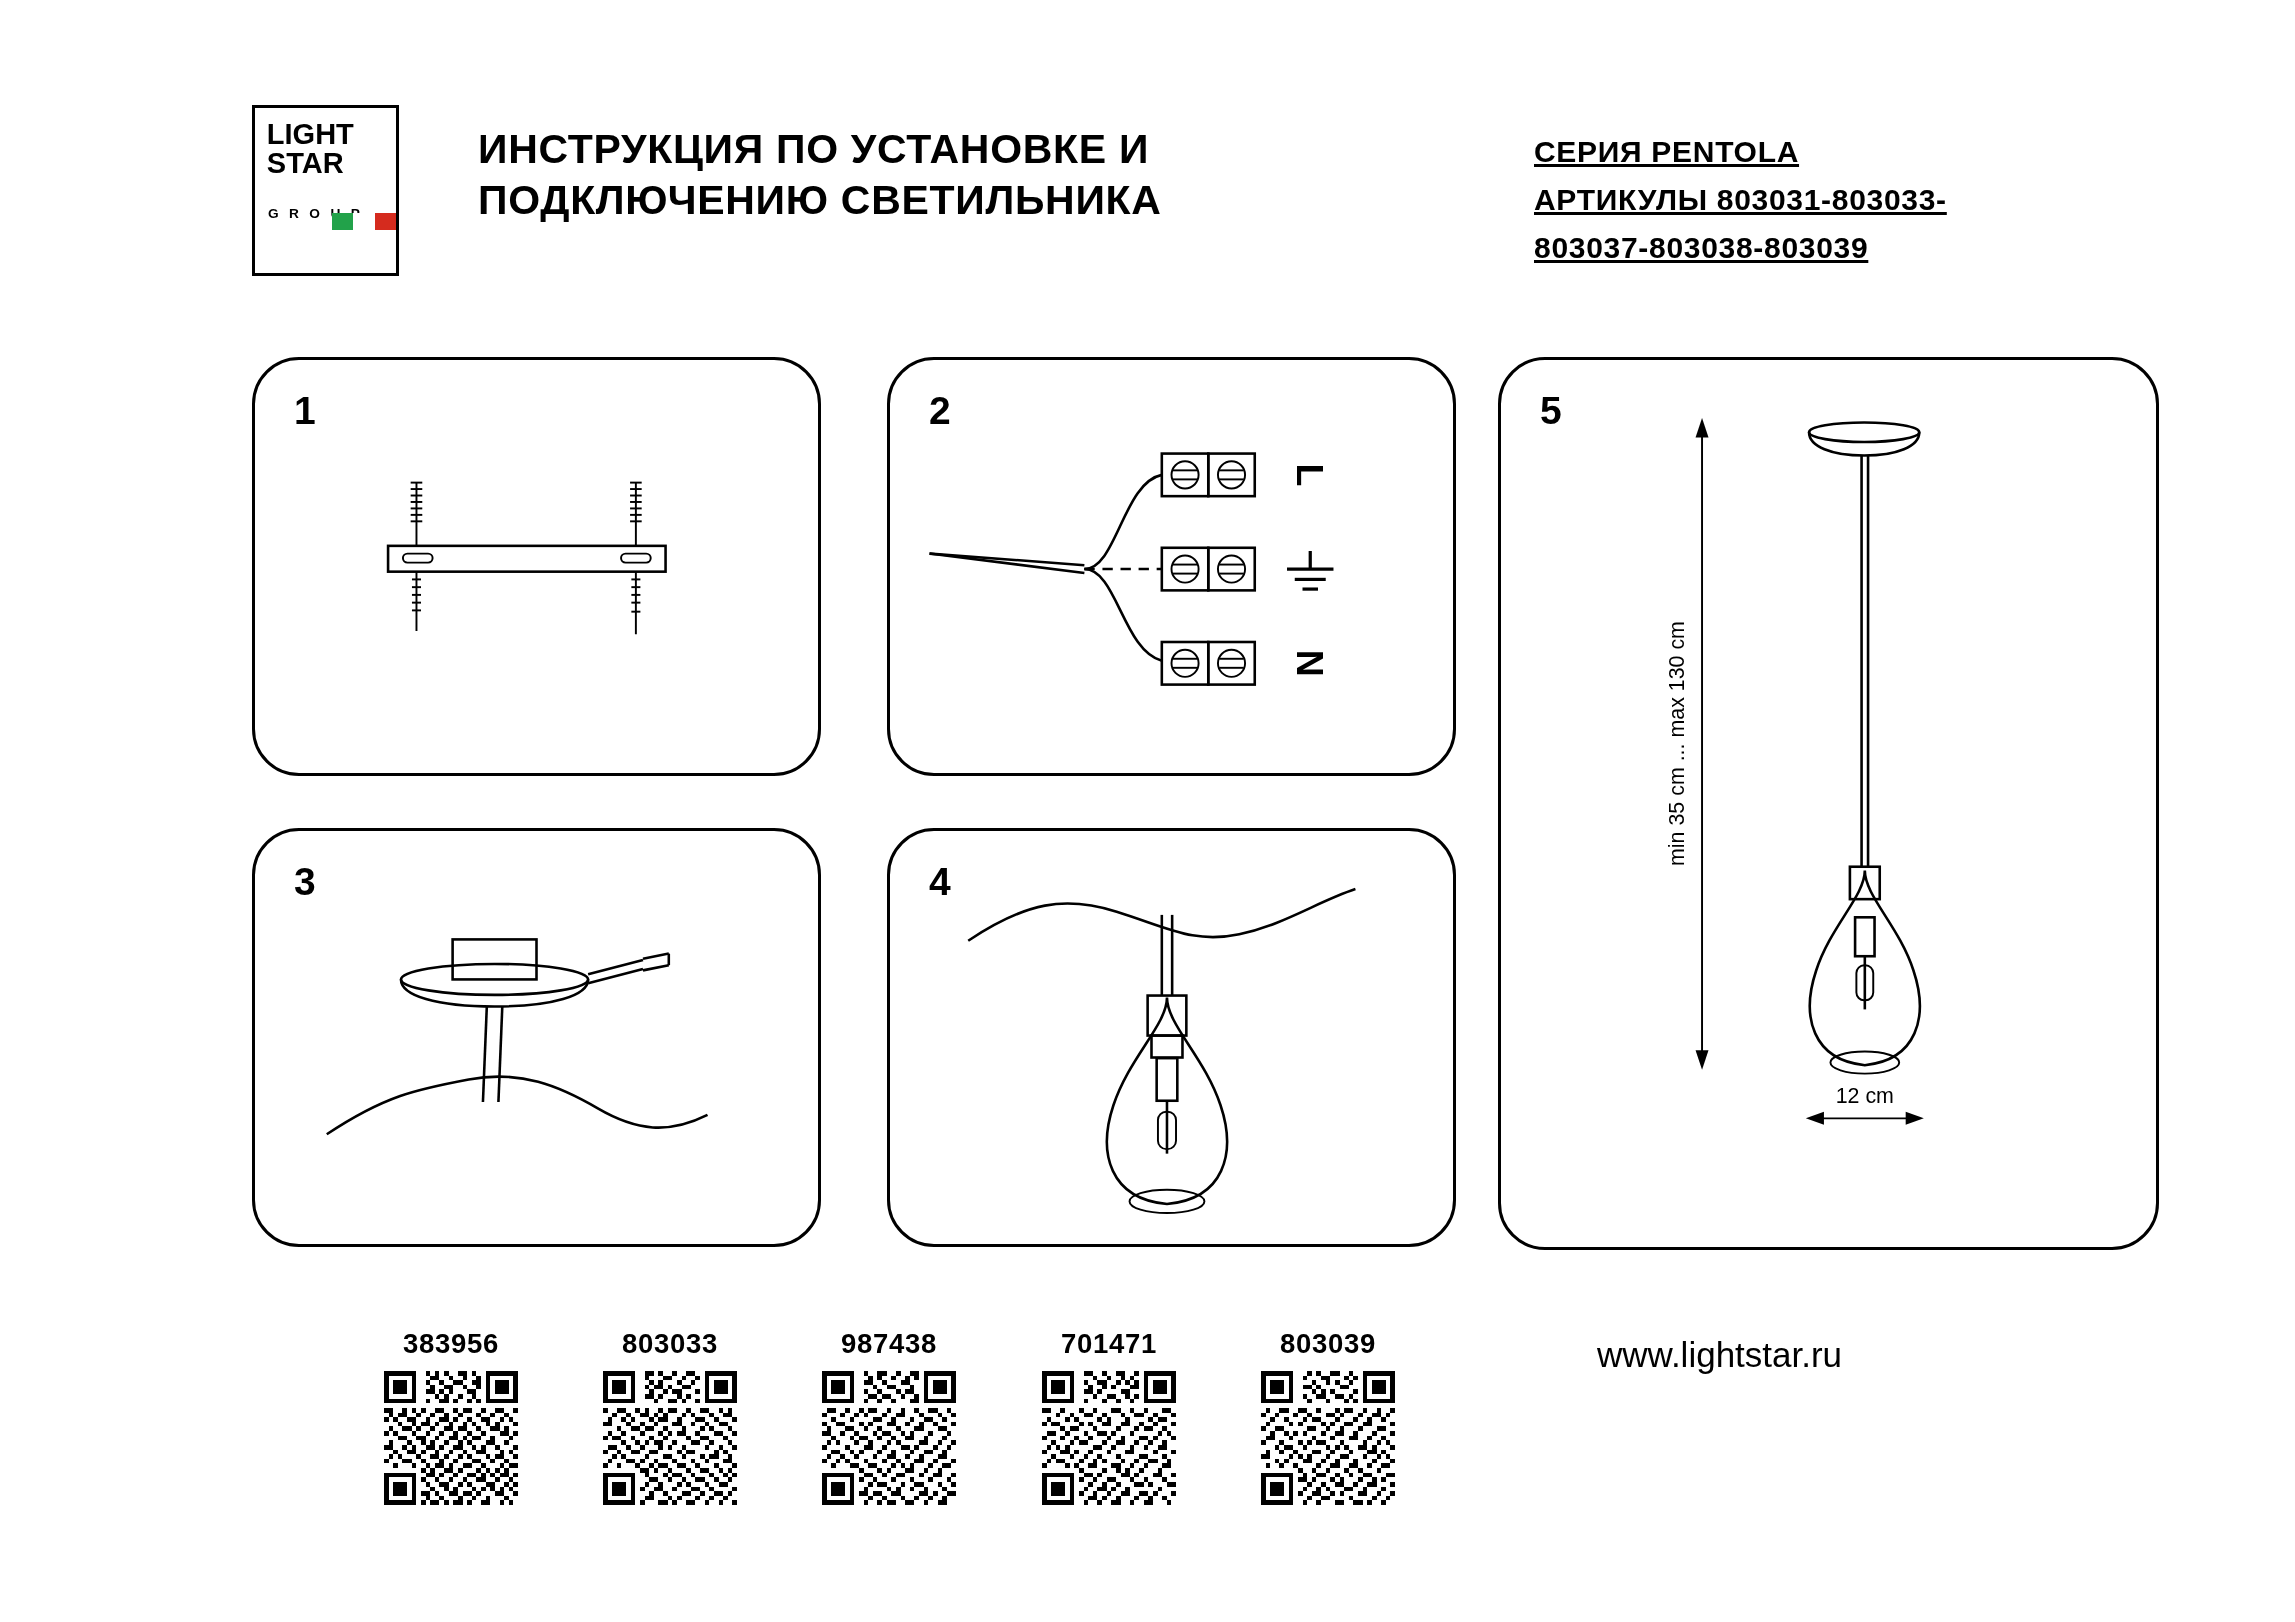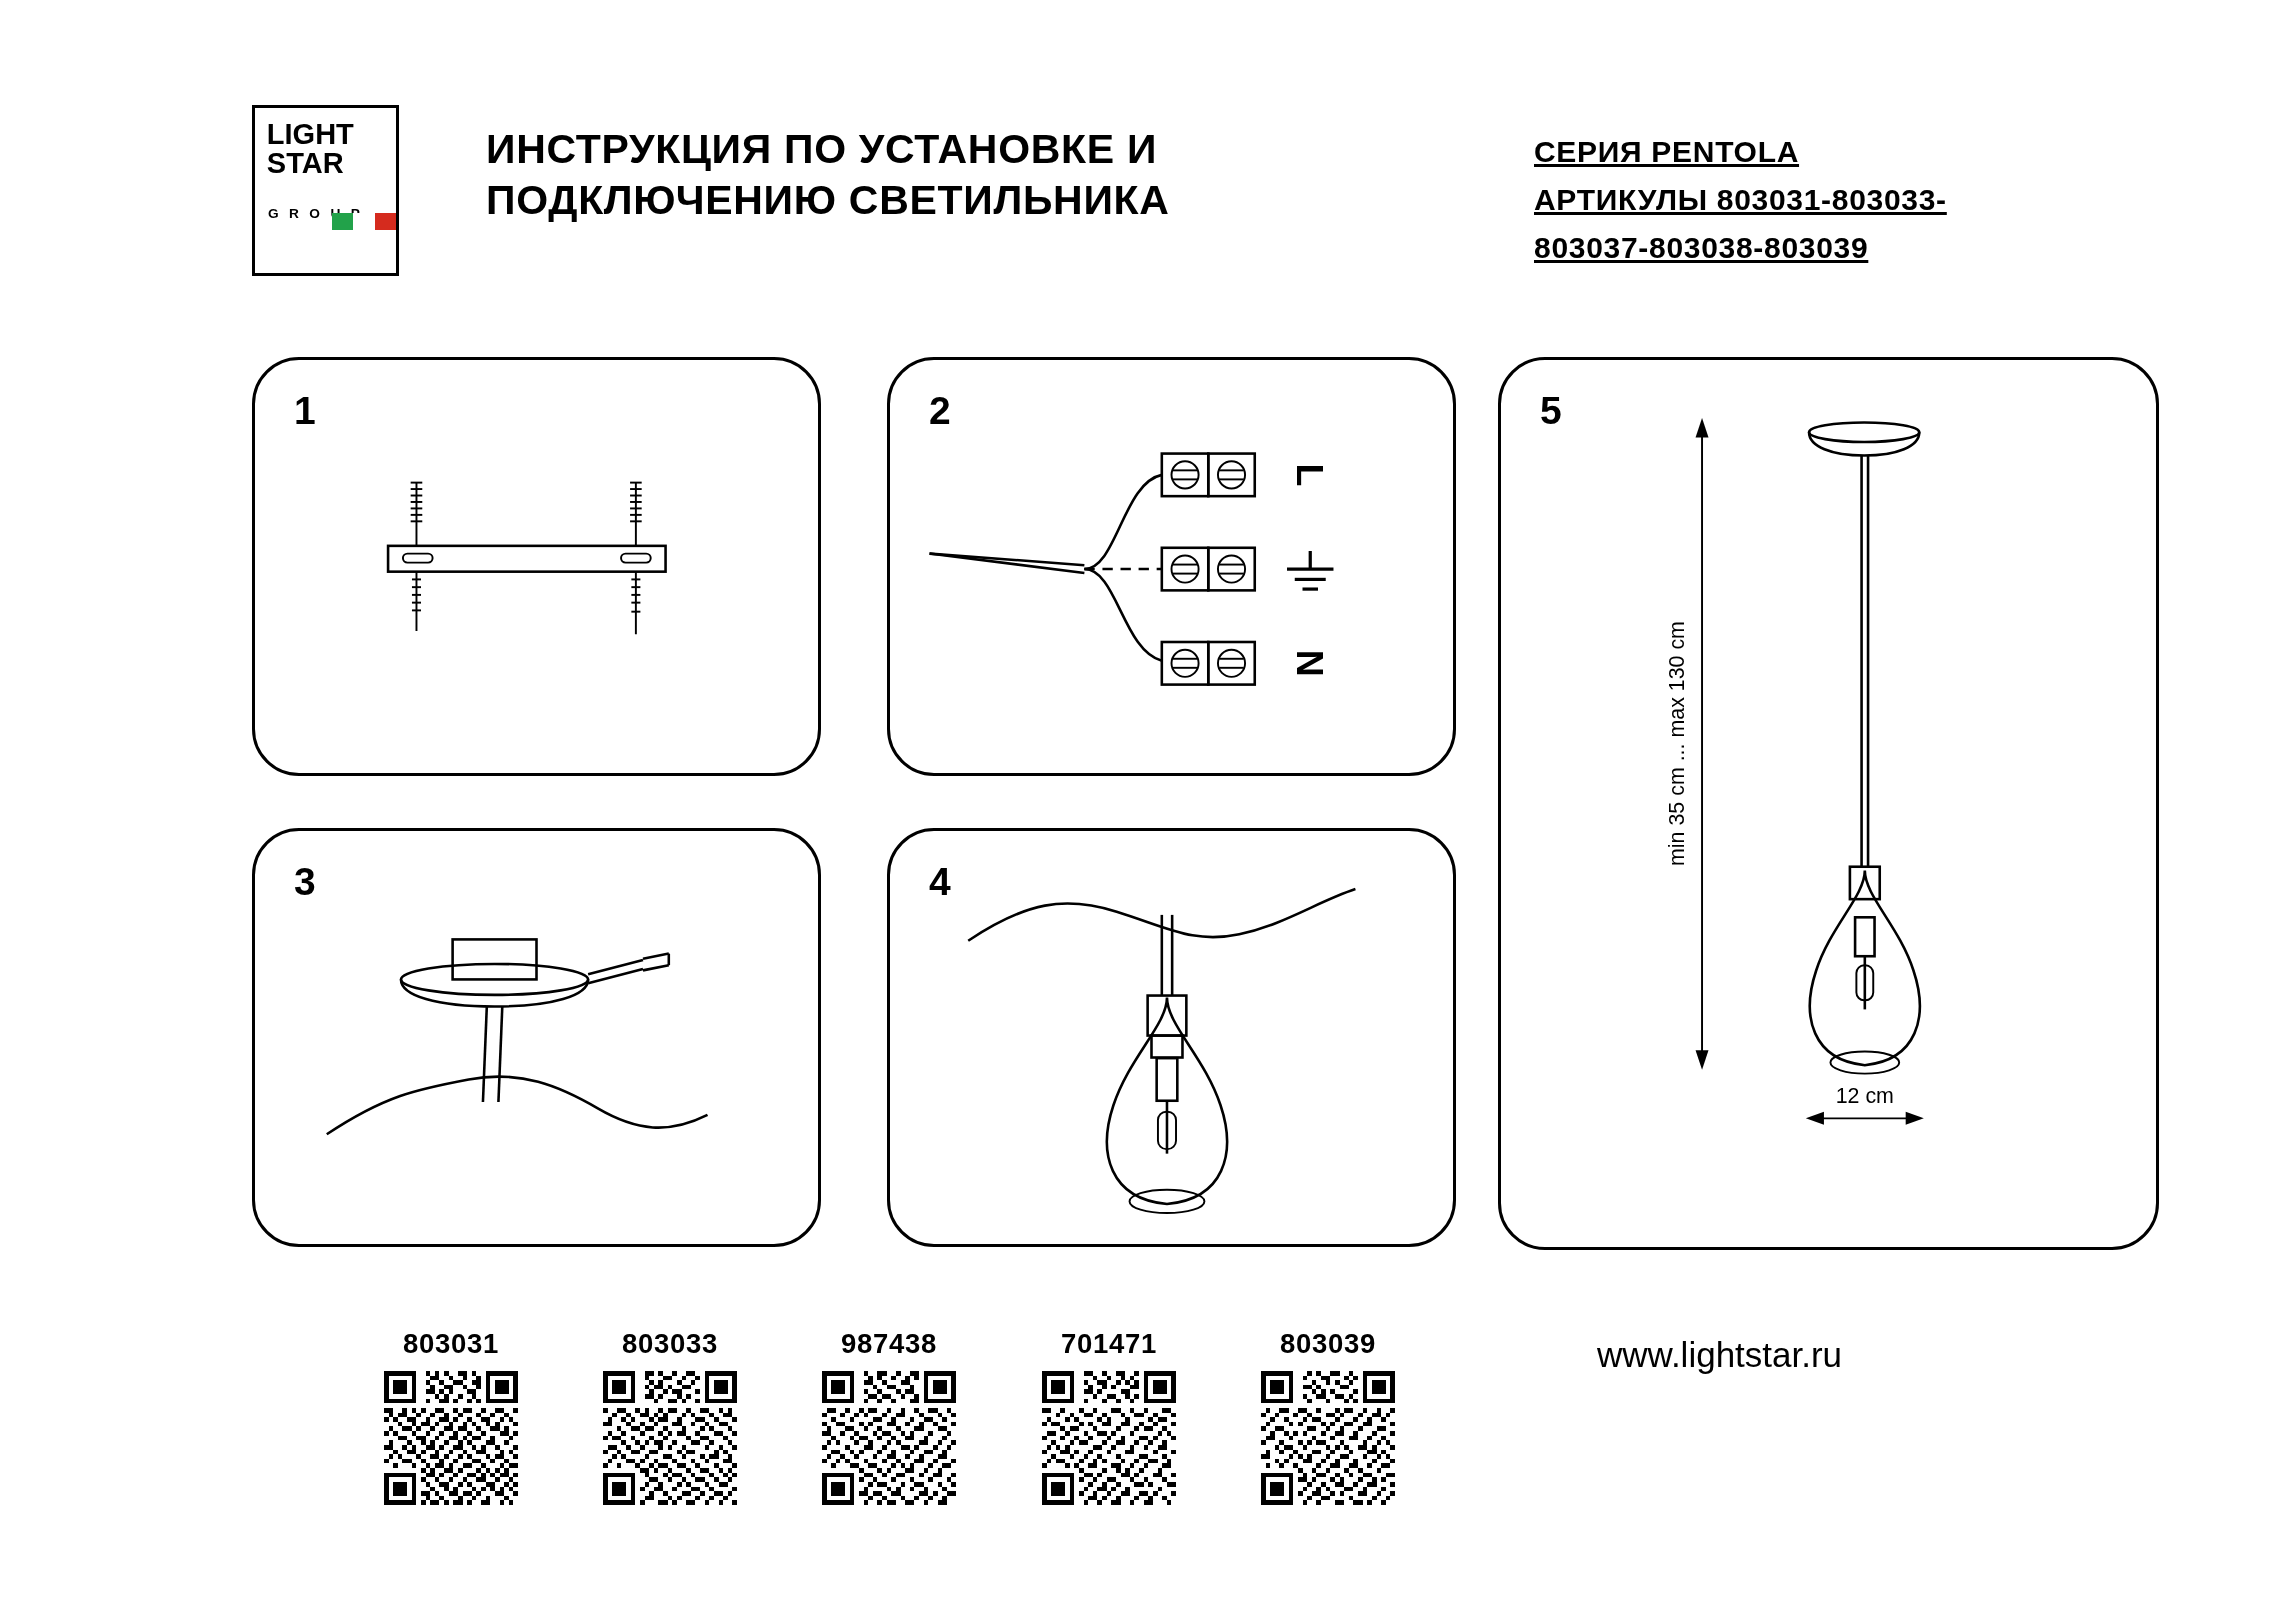--- a/index.html
+++ b/index.html
@@ -64,21 +64,20 @@
 
   .main-title {
     position: absolute;
     left: 478px;
     top: 124px;
     width: 818px;
     font-size: 41px;
     font-weight: bold;
     line-height: 51px;
     letter-spacing: 0.7px;
-    margin-left: 8px;
   }
 
   .series-block {
     position: absolute;
     left: 1534px;
     top: 128px;
     width: 622px;
     font-size: 30px;
     font-weight: bold;
     line-height: 48px;
@@ -362,21 +361,21 @@
       <line x1="477" y1="1168" x2="645" y2="1168" stroke="#000" stroke-width="3"></line>
       <polygon points="470,1168 498,1158 498,1178" fill="#000"></polygon>
       <polygon points="652,1168 624,1158 624,1178" fill="#000"></polygon>
       <text x="561" y="1133" font-family="Liberation Sans, sans-serif" font-size="33" text-anchor="middle" dominant-baseline="central">12 cm</text>
     </svg>
   </div>
 
   <div class="codes">
 
     <div class="code-item" style="left:0px;">
-      <div class="code-label">803031</div>
+      <div class="code-label">383956</div>
       <svg class="qr" viewBox="0 0 29 29" shape-rendering="crispEdges">
         <rect width="29" height="29" fill="#fff"></rect>
         <g fill="#000">
           <rect x="0" y="0" width="7" height="7"></rect>
             <rect x="1" y="1" width="5" height="5" fill="#fff"></rect>
             <rect x="2" y="2" width="3" height="3"></rect>
           <rect x="22" y="0" width="7" height="7"></rect>
             <rect x="23" y="1" width="5" height="5" fill="#fff"></rect>
             <rect x="24" y="2" width="3" height="3"></rect>
           <rect x="0" y="22" width="7" height="7"></rect>

